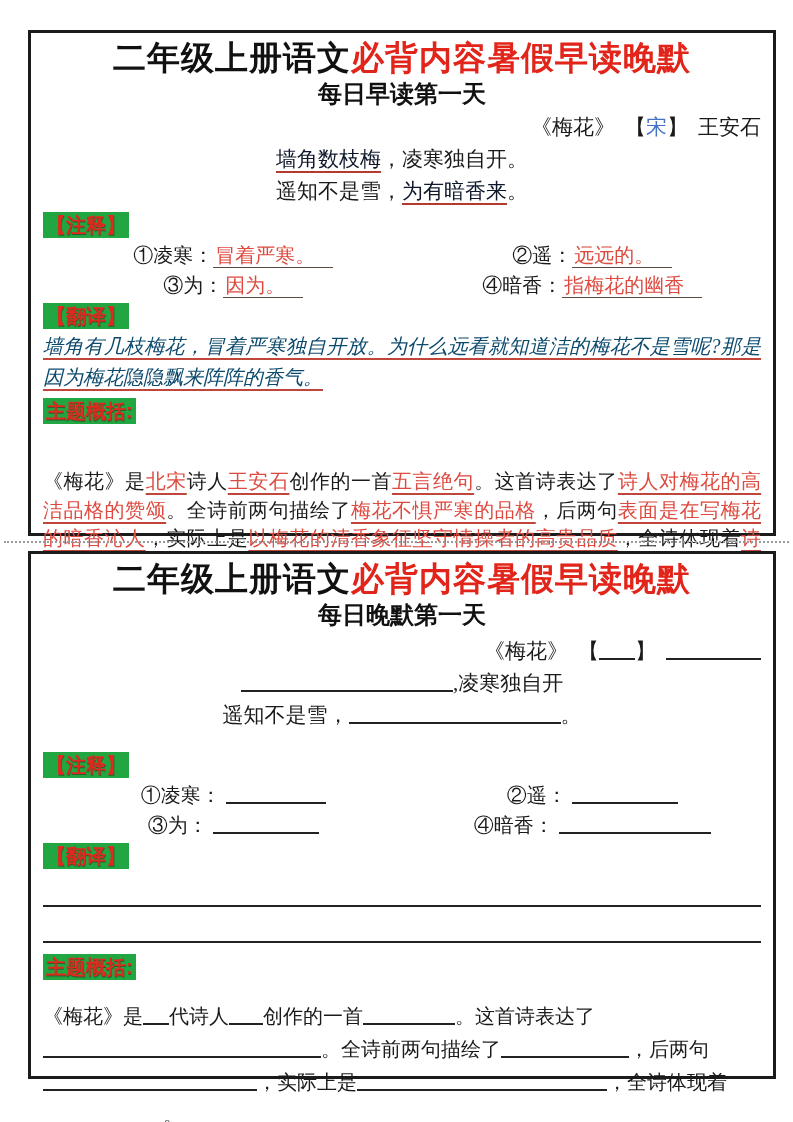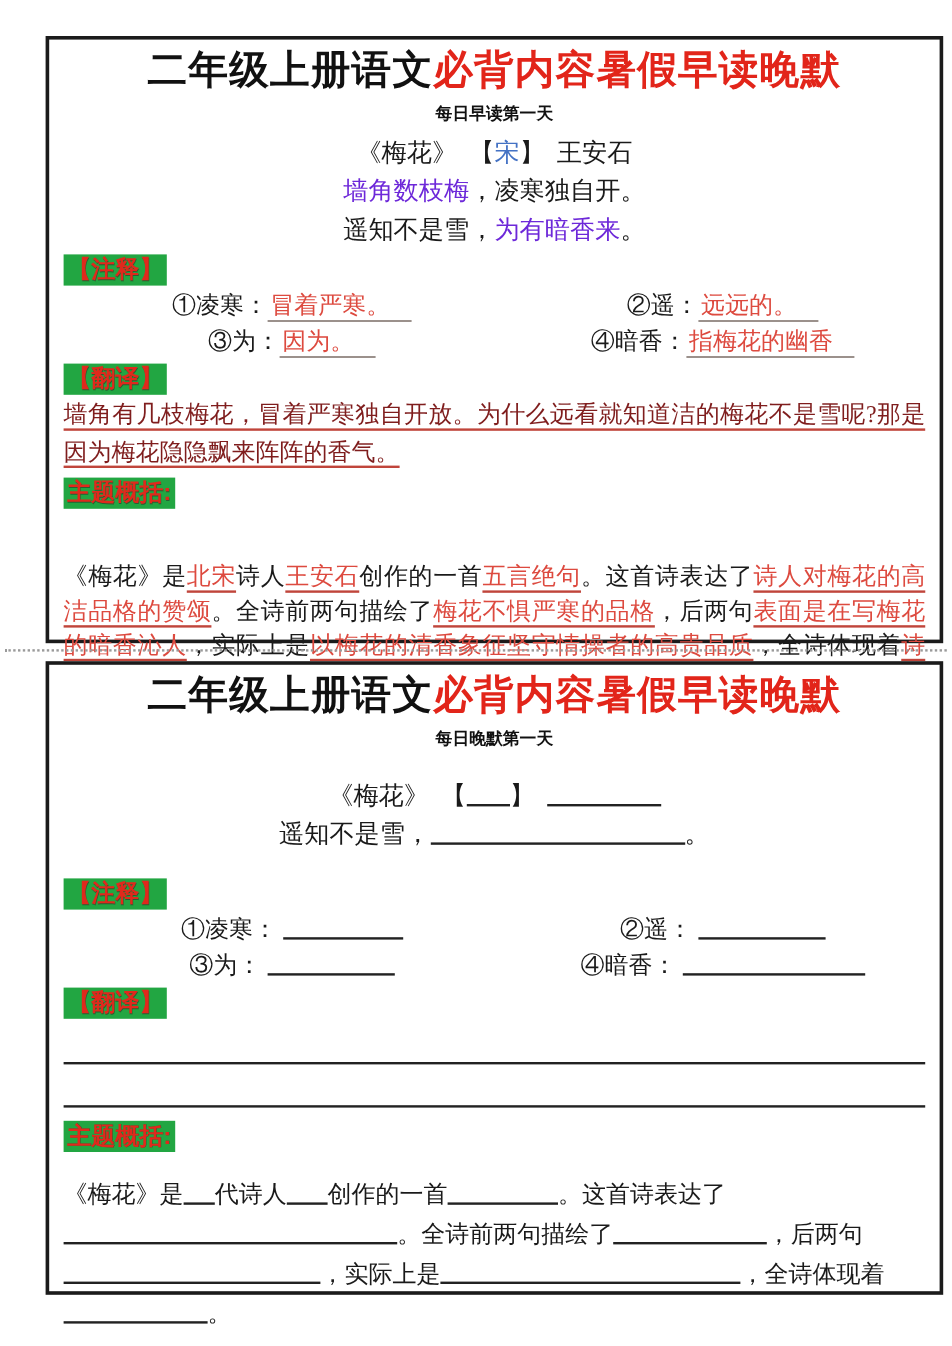--- a/index.html
+++ b/index.html
@@ -3,83 +3,83 @@
 <meta charset="utf-8">
 <style>
   * { margin:0; padding:0; box-sizing:border-box; }
   html,body { background:#ffffff; }
   body {
     width:793px; height:1122px; position:relative;
     font-family:"Liberation Serif","DejaVu Serif",serif;
     color:#1a1a1a;
   }
   .card {
-    position:absolute; left:38px; width:748px;
+    position:absolute; left:28px; width:748px;
     border:3px solid #1b1b1b; background:#fff;
     padding:4px 12px 0 12px;
   }
   #card-morning { top:30px;  height:506px; }
   #card-evening { top:551px; height:528px; }
   .dotted-sep {
     position:absolute; top:541px; left:4px; width:785px; height:0;
     border-top:2px dotted #9a9a9a;
   }
   .title {
     text-align:center; font-family:"Liberation Sans","DejaVu Sans",sans-serif;
     font-weight:900; font-size:33px; line-height:42px; letter-spacing:1px;
     white-space:nowrap;
   }
   .t-black { color:#111111; }
   .t-red   { color:#e2251a; }
   .day {
     text-align:center; font-family:"Liberation Sans","DejaVu Sans",sans-serif;
-    font-weight:900; font-size:14px; line-height:30px; color:#111;
+    font-weight:900; font-size:24px; line-height:30px; color:#111;
   }
-  .poem-title { text-align:center; font-size:21px; line-height:31px; margin-top:3px; }
+  .poem-title { text-align:right; font-size:21px; line-height:31px; margin-top:3px; }
   .poem-title .gap { display:inline-block; width:10px; }
   .dynasty { color:#4472c4; }
   .poem-line { text-align:center; font-size:21px; line-height:32px; }
   .red-u {
-    color:#6d28d9; 
+    color:#0f172a; text-decoration:underline;
     text-decoration-color:#b43a30; text-underline-offset:5px; text-decoration-thickness:1.5px;
   }
   .sec-header {
     display:inline-block; background:#22a642; color:#e0291c;
     font-family:"Liberation Sans","DejaVu Sans",sans-serif; font-weight:bold;
     font-size:20px; line-height:26px; padding:0 3px; margin:3px 0 2px 0;
     text-shadow:0.5px 0.5px 0 rgba(40,40,40,0.55);
   }
   .notes { display:grid; grid-template-columns:53% 47%; font-size:20px; line-height:30px; }
   .note-item { white-space:nowrap;text-align:center; }
   .note-ans {
     color:#dd4a3f; border-bottom:1.6px solid #5a4a42;
     padding:0 18px 1px 2px;
   }
   .note-blank { display:inline-block; border-bottom:2px solid #222; height:16px; vertical-align:-2px; }
   .n-w1 { width:100px; } .n-w2 { width:106px; } .n-w3 { width:106px; } .n-w4 { width:152px; }
   .translation {
-    font-size:20px; line-height:31px; color:#7f1d1d; text-align:justify;
+    font-size:20px; line-height:31px; color:#0c4a6e; text-align:justify;
     text-decoration:underline; text-decoration-color:#c0453b;
-    text-underline-offset:5px; text-decoration-thickness:1.5px;
+    text-underline-offset:5px; text-decoration-thickness:1.5px;font-style:italic;
   }
   .summary { font-size:20px; line-height:28.5px; text-align:justify;margin-top:41px; }
   .seg-black { color:#1a1a1a; }
   .seg-red {
     color:#dd4a3f; text-decoration:underline; text-decoration-color:#c0453b;
     text-underline-offset:5px; text-decoration-thickness:1.5px;
   }
   .seg-text { color:#1a1a1a; }
   .seg-blank { display:inline-block; border-bottom:2px solid #222; height:17px; vertical-align:-2px; }
   .b-xs  { width:26px; }  .b-xs2 { width:34px; }  .b-m   { width:92px; }
   .b-xl  { width:278px; } .b-l   { width:128px; } .b-xl2 { width:214px; }
   .b-xxl { width:250px; } .b-l2  { width:120px; }
   .b-bracket { width:36px; } .b-author { width:95px; } .b-verse { width:212px; }
   .fill-summary { font-size:20px; line-height:33px; text-align:left; margin-top:18px; }
   .write-line { width:100%; height:36px; border-bottom:2px solid #222; }
-  .ev-poem-block { margin-top:18px; }
+  .ev-poem-block { margin-top:6px; }
   .ev-gap { height:18px; }
   .mt2 { margin-top:2px; } .mt8 { margin-top:8px; }
 </style>
 </head>
 <body>
 
 <div>
 
   <section class="card" id="card-morning">
     <h1 class="title"><span class="t-black">二年级上册语文</span><span class="t-red">必背内容暑假早读晚默</span></h1>
@@ -122,20 +122,21 @@
 
   <section class="card" id="card-evening">
     <h1 class="title"><span class="t-black">二年级上册语文</span><span class="t-red">必背内容暑假早读晚默</span></h1>
 
     <h2 class="day">每日晚默第一天</h2>
 
     <div class="ev-poem-block">
       <div class="poem-title">
         <span>《梅花》</span><span class="gap"></span><span>【</span><span class="seg-blank b-bracket"></span><span>】</span><span class="gap"></span><span class="seg-blank b-author"></span>
       </div>
+      <div class="poem-line"><span class="seg-blank b-verse"></span><span>,凌寒独自开</span></div>
       <div class="poem-line"><span>遥知不是雪，</span><span class="seg-blank b-verse"></span><span>。</span></div>
     </div>
 
     <div class="ev-gap"></div>
 
     <div>
       <span class="sec-header">【注释】</span>
     </div>
 
     <div class="notes">

